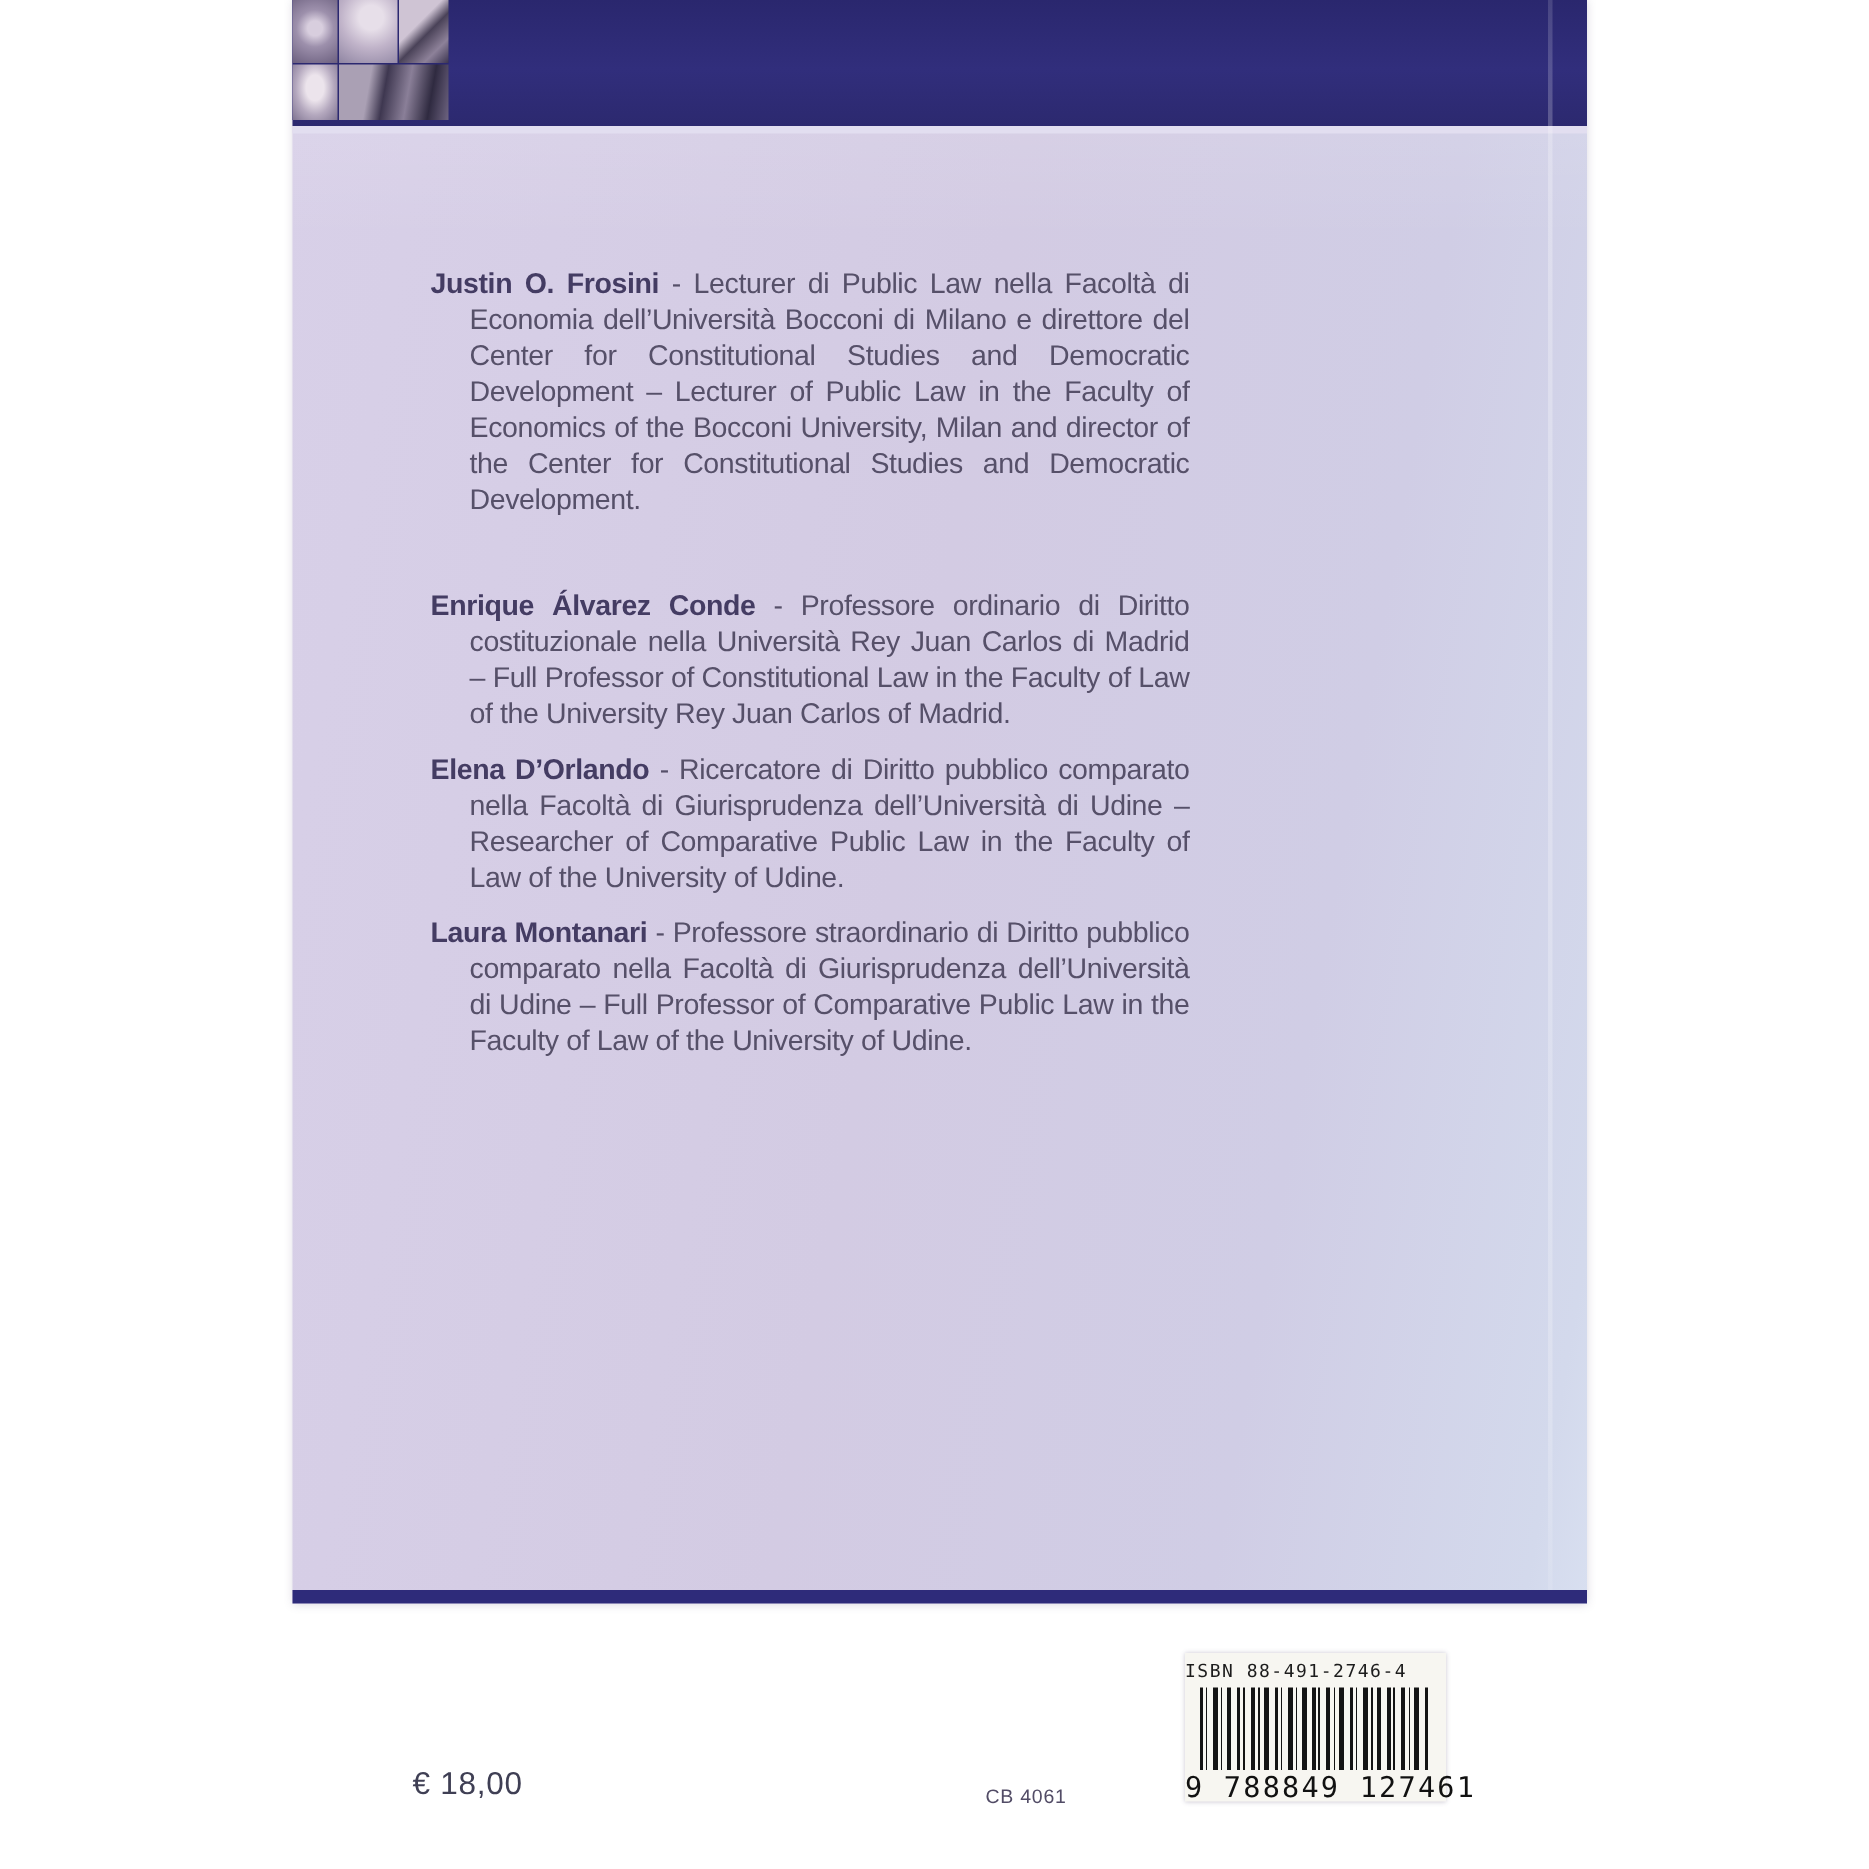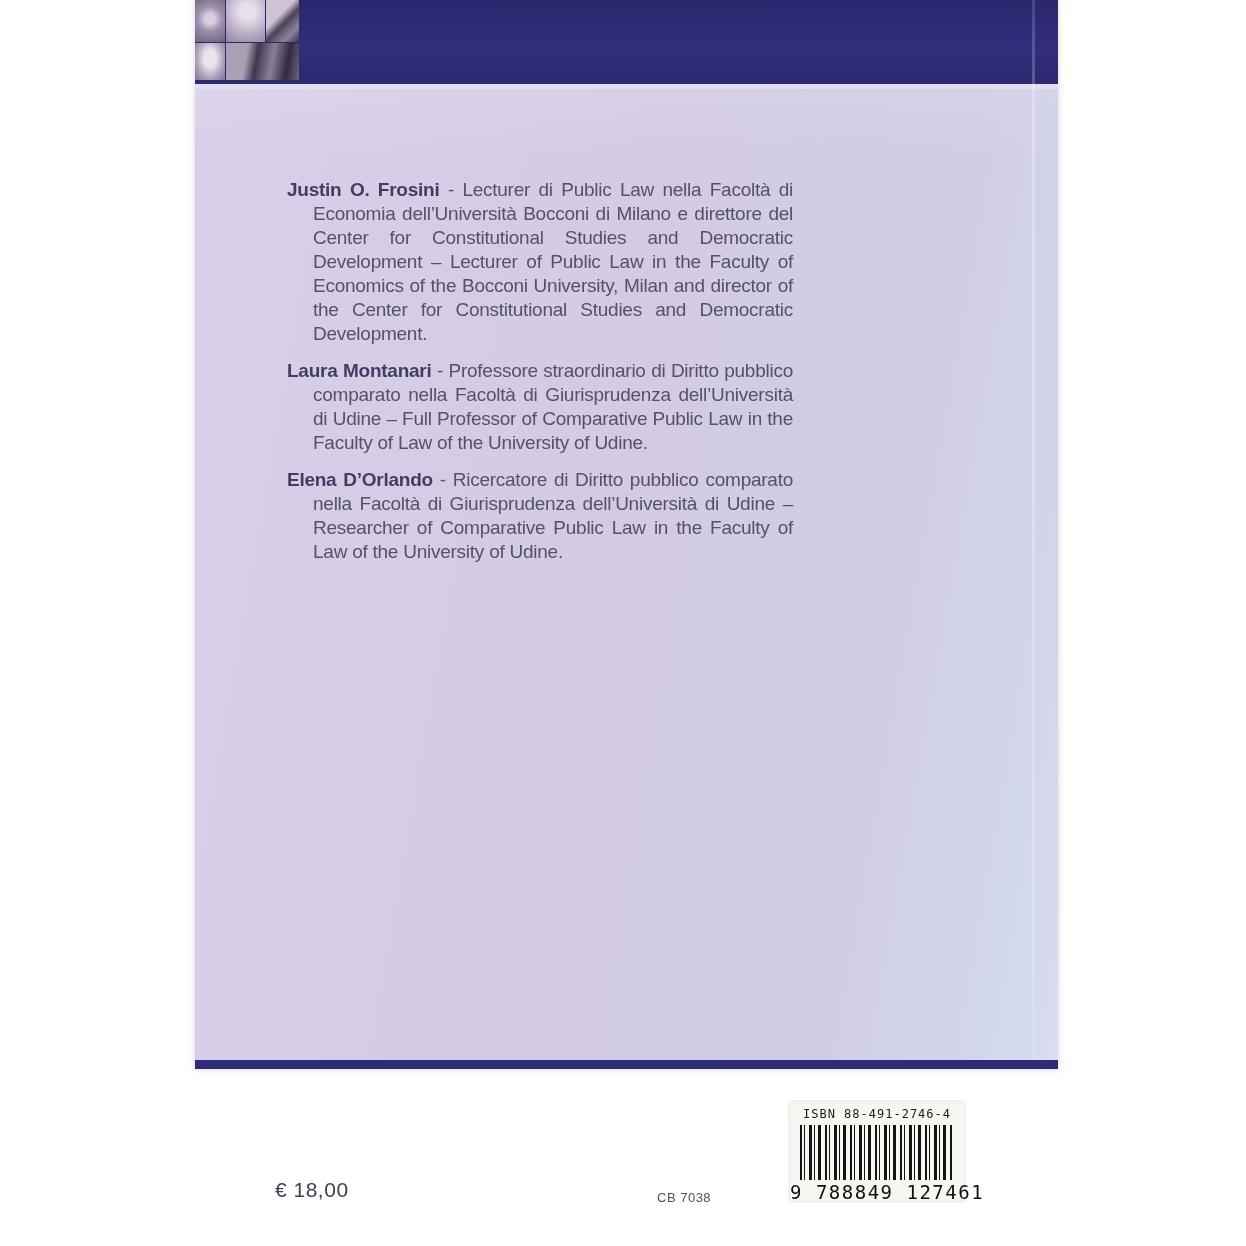--- a/index.html
+++ b/index.html
@@ -109,21 +109,21 @@
     letter-spacing: 0.5px;
     color: #524c66;
   }
   
   .barcode {
     position: absolute;
     left: 595px; top: 1102px;
     width: 174px; height: 99px;
     background: #f7f6f1;
     box-shadow: 0 0 3px rgba(80,70,110,0.3);
-    text-align: center;
+    text-align: left;
     box-sizing: border-box;
     padding-top: 5px;
   }
   .barcode .isbn {
     font-family: "DejaVu Sans Mono", "Liberation Mono", monospace;
     font-size: 12px;
     letter-spacing: 1px;
     color: #1c1c1c;
     white-space: nowrap;
   }
@@ -158,26 +158,27 @@
         <div class="tile tile-2"></div>
         <div class="tile tile-3"></div>
         <div class="tile tile-4"></div>
         <div class="tile tile-5"></div>
       </div>
     </div>
     <div class="band-underline"></div>
 
     <div class="authors" id="authors-container">
         <p><strong>Justin O. Frosini</strong> - Lecturer di Public Law nella Facoltà di Economia dell’Università Bocconi di Milano e direttore del Center for Constitutional Studies and Democratic Development – Lecturer of Public Law in the Faculty of Economics of the Bocconi University, Milan and director of the Center for Constitutional Studies and Democratic Development.</p>
+        <p class="group-gap"><strong>Enrique Álvarez Conde</strong> - Professore ordinario di Diritto costituzionale nella Università Rey Juan Carlos di Madrid – Full Professor of Constitutional Law in the Faculty of Law of the University Rey Juan Carlos of Madrid.</p>
+        <p><strong>Elena D’Orlando</strong> - Ricercatore di Diritto pubblico comparato nella Facoltà di Giurisprudenza dell’Università di Udine – Researcher of Comparative Public Law in the Faculty of Law of the University of Udine.</p>
         <p><strong>Laura Montanari</strong> - Professore straordinario di Diritto pubblico comparato nella Facoltà di Giurisprudenza dell’Università di Udine – Full Professor of Comparative Public Law in the Faculty of Law of the University of Udine.</p>
-        <p><strong>Elena D’Orlando</strong> - Ricercatore di Diritto pubblico comparato nella Facoltà di Giurisprudenza dell’Università di Udine – Researcher of Comparative Public Law in the Faculty of Law of the University of Udine.</p>
       </div>
 
     <div class="price">€ 18,00</div>
-    <div class="print-code">CB 7038</div>
+    <div class="print-code">CB 4061</div>
 
     <div class="barcode">
       <div class="isbn">ISBN 88-491-2746-4</div>
       <div class="bars"></div>
       <div class="digits">9 788849 127461</div>
     </div>
 
     <div class="crease"></div>
     <div class="bottom-band"></div>
   </div>

